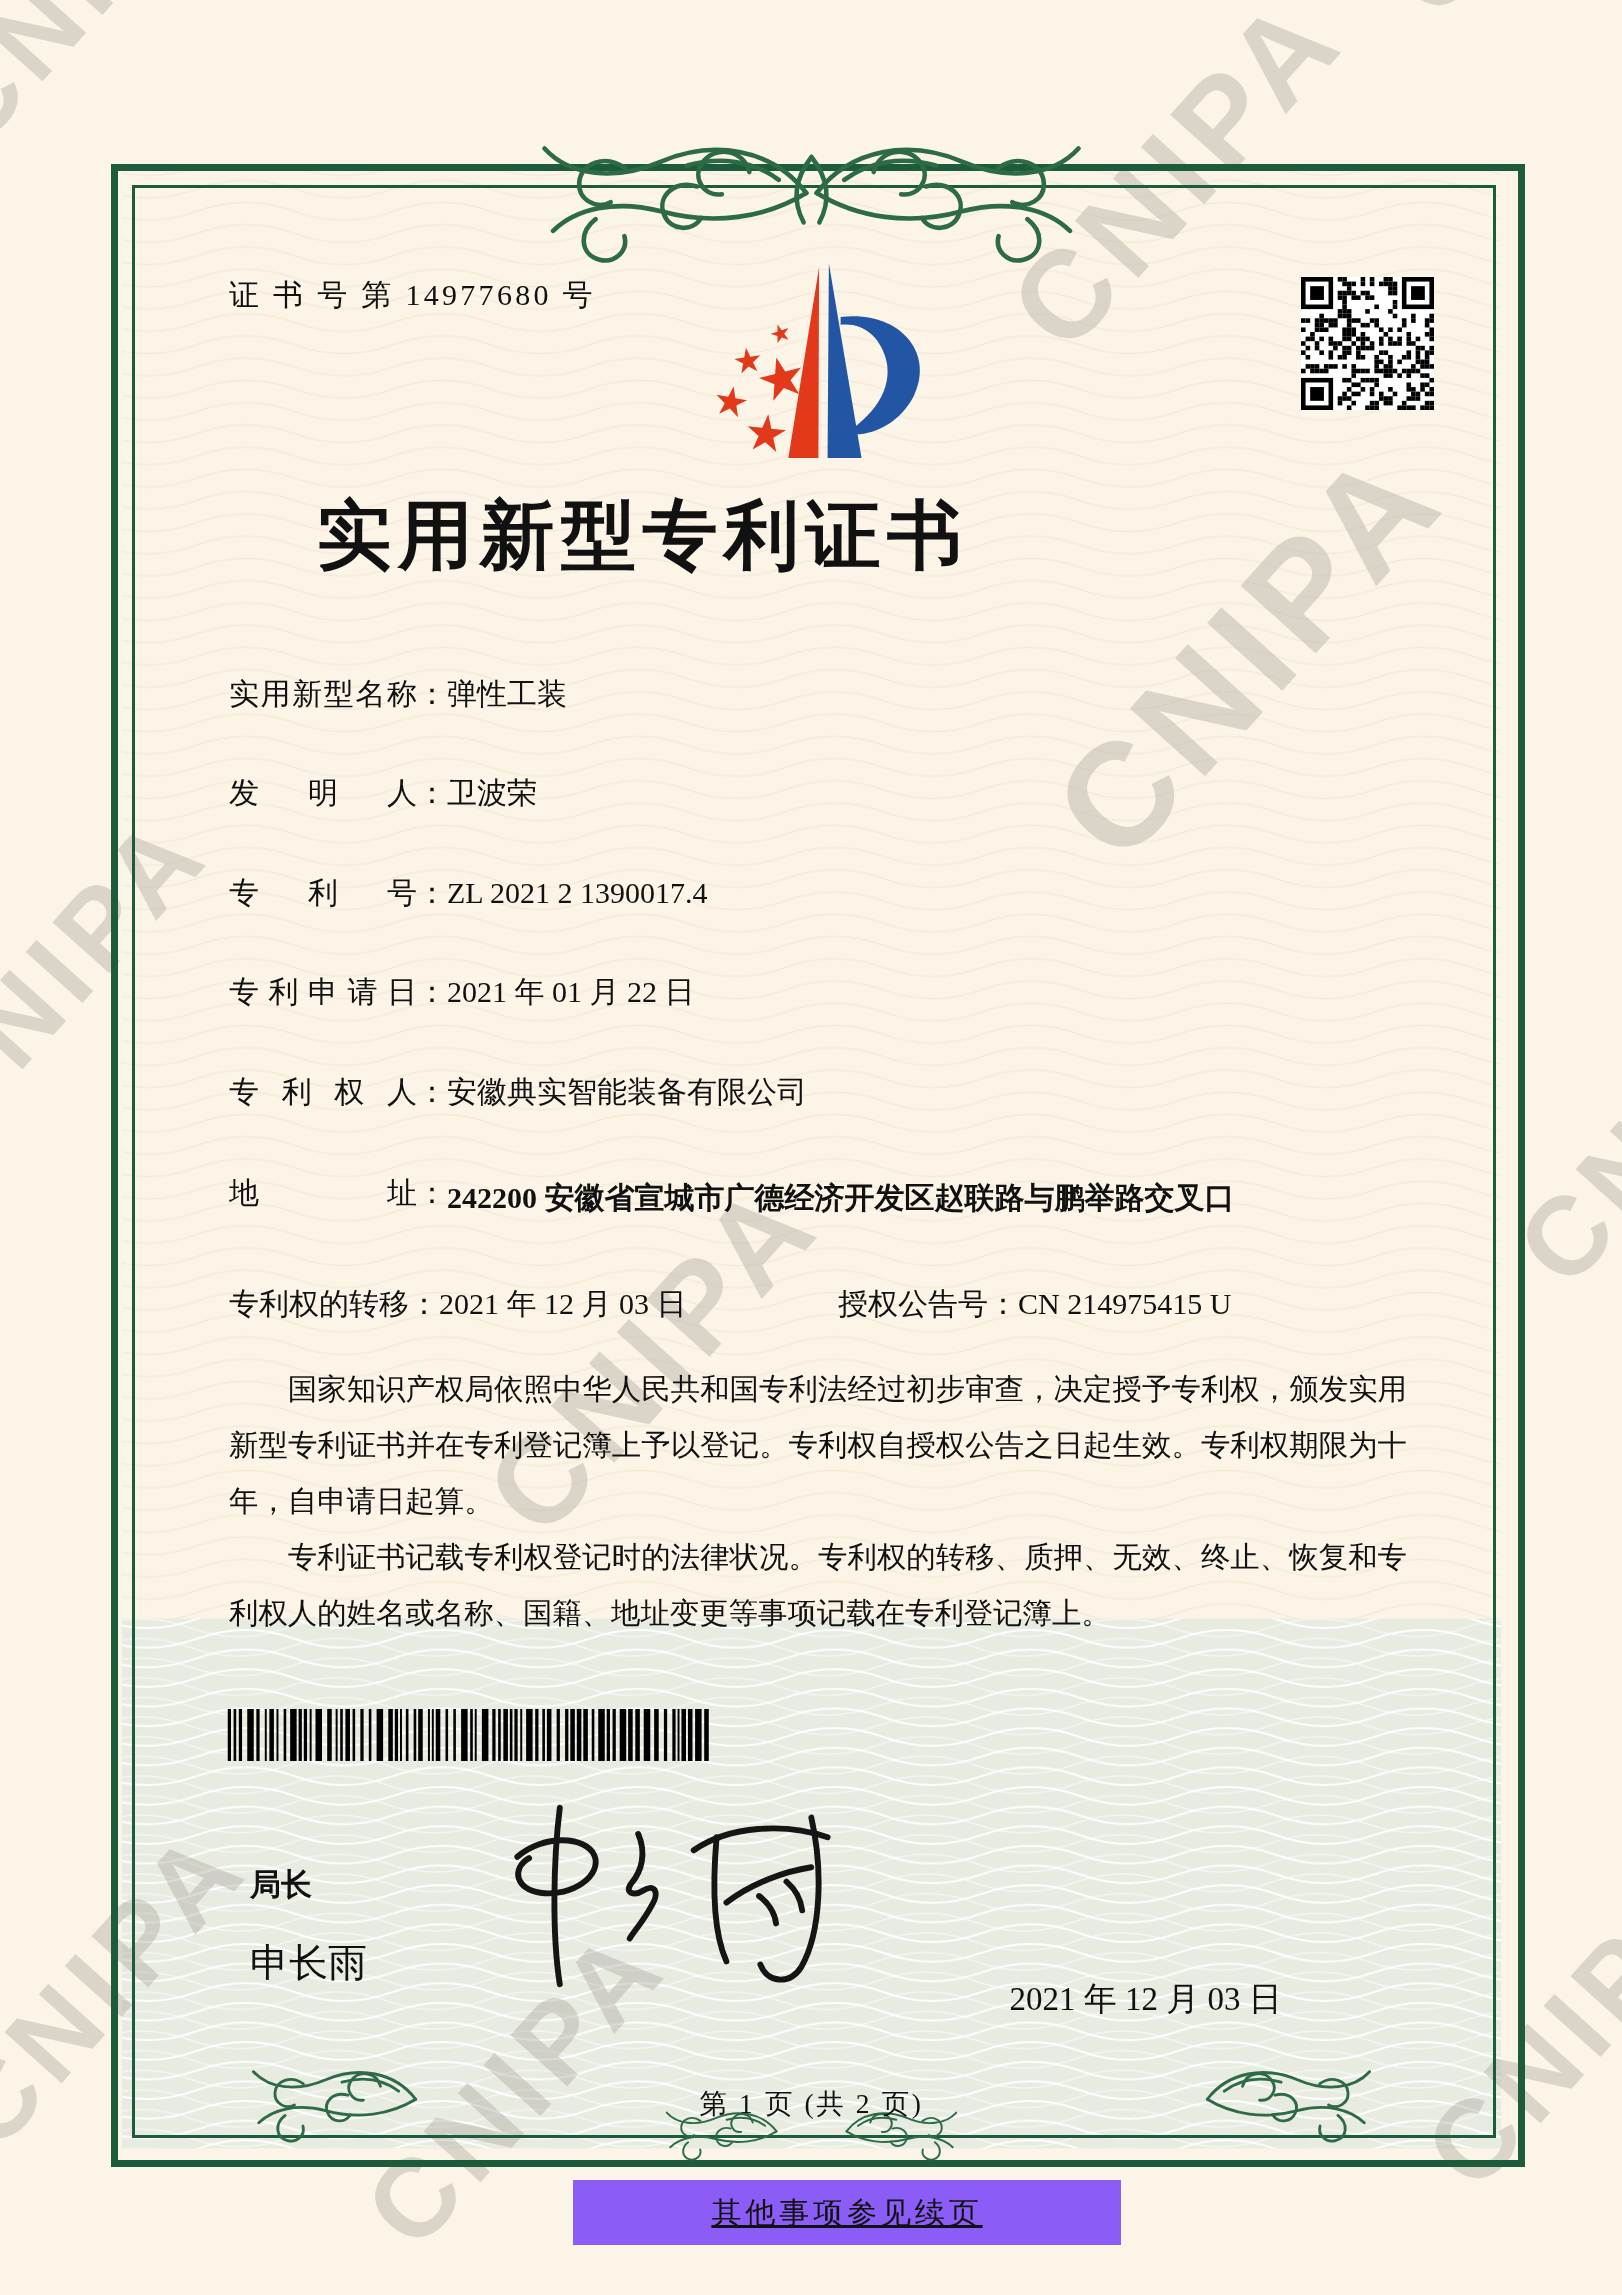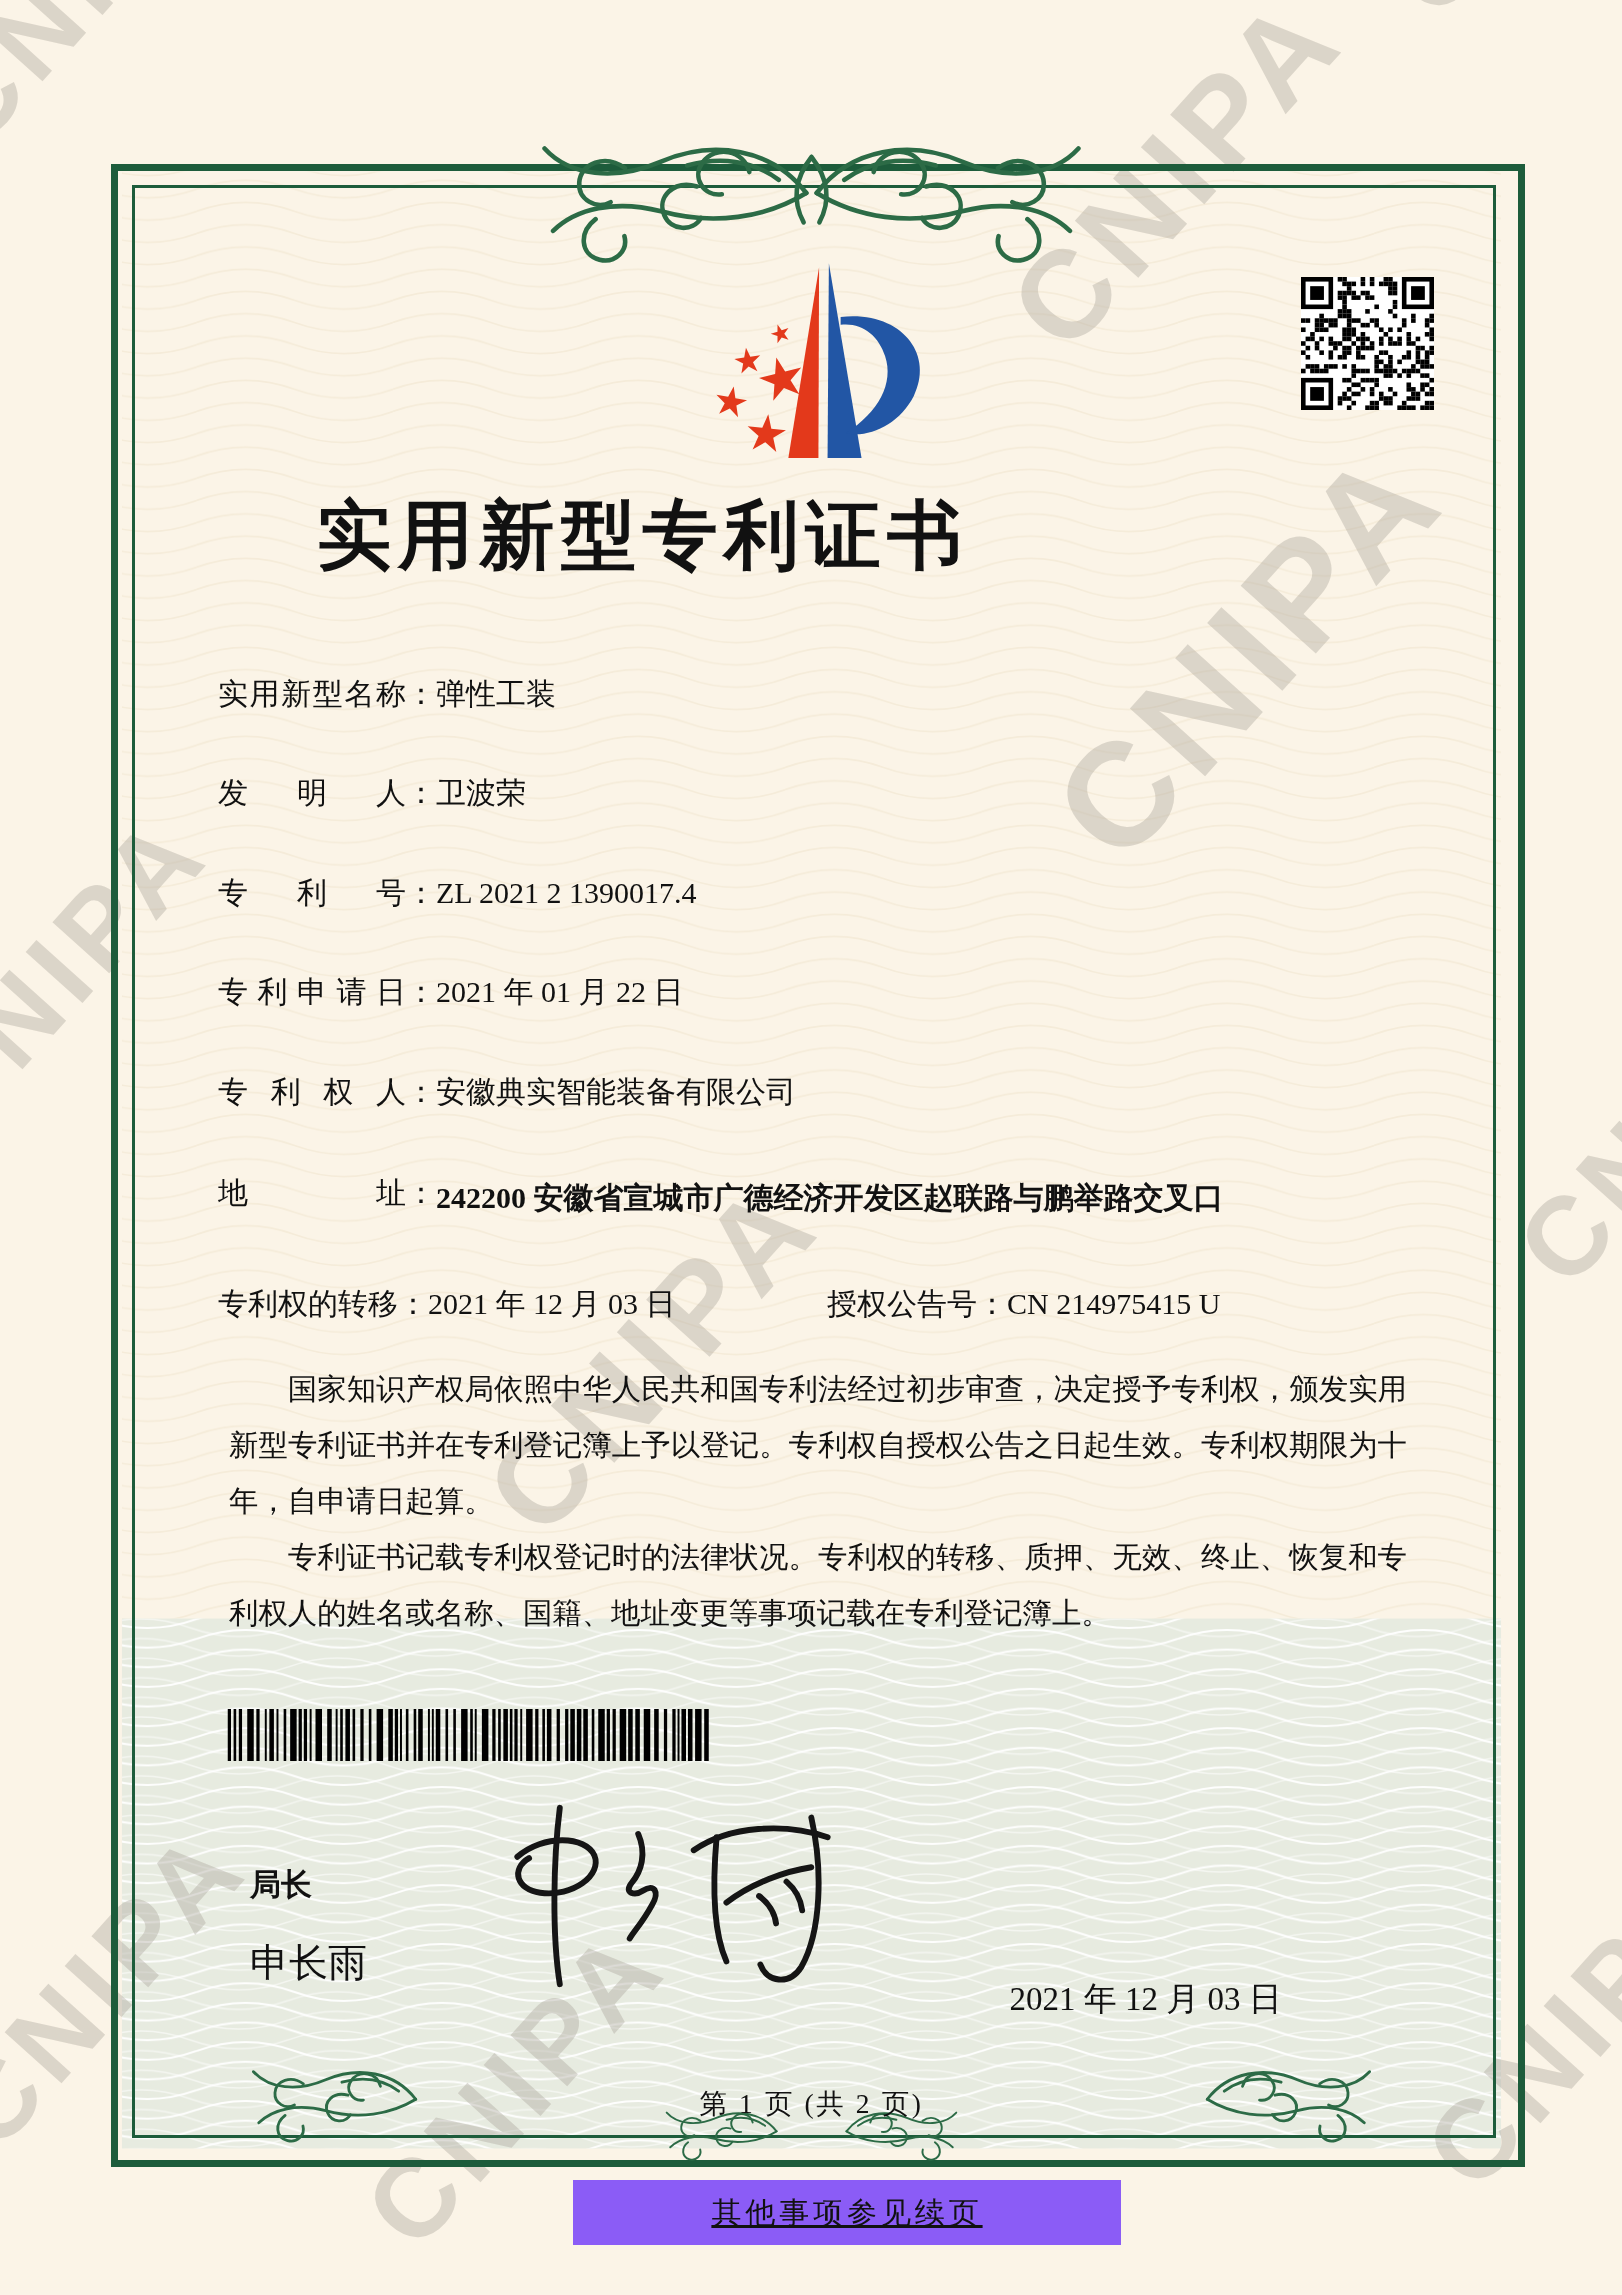--- a/index.html
+++ b/index.html
@@ -18,21 +18,21 @@
       transform-origin:left top;font-size:111px;white-space:nowrap;}
   .wm.big{font-size:147px;}
   .wm.mid{font-size:124px;}
   
   .content{position:absolute;inset:0;z-index:4;}
   #cert-no{position:absolute;left:229px;top:275px;font-size:30px;letter-spacing:3.3px;}
   #logo{position:absolute;left:690px;top:262px;}
   #qr{position:absolute;left:1301px;top:277px;background:#fff;}
   #title{position:absolute;left:0;top:486px;width:1285px;text-align:center;
          font-size:75px;font-weight:700;letter-spacing:6.5px;}
-  .frow{position:absolute;left:218px;font-size:30px;white-space:nowrap;}
+  .frow{position:absolute;left:229px;font-size:30px;white-space:nowrap;}
   .jl{display:inline-block;width:188px;text-align:justify;text-align-last:justify;vertical-align:top;}
   #row-addr{white-space:normal;display:flex;}
   #row-addr .addr-val{width:949px;line-height:50px;font-weight:bold;}
   #row-grant{width:1171px;}
   #grant-no{position:absolute;left:609px;top:0;}
   #paras{position:absolute;left:229px;top:1361px;width:1178px;font-size:29.4px;line-height:56px;
          text-align:justify;}
   #paras p{margin:0;text-indent:2em;}
   #barcode{position:absolute;left:226px;top:1709px;}
   #sig-title{position:absolute;left:250px;top:1864px;font-size:31px;font-weight:700;}
@@ -97,20 +97,21 @@
     <use href="#halfScroll" transform="translate(1240,305) scale(-1,1)"></use>
     <path d="M1240,240 C1215,272 1210,306 1228,340 M1240,240 C1265,272 1270,306 1252,340" fill="none" stroke="#2c6b46" stroke-width="7" stroke-linecap="round"></path>
     <use href="#halfScroll" transform="translate(640,3215) scale(0.62)"></use>
     <use href="#halfScroll" transform="translate(1840,3215) scale(-0.62,0.62)"></use>
     <use href="#halfScroll" transform="translate(1190,3262) scale(0.42)"></use>
     <use href="#halfScroll" transform="translate(1290,3262) scale(-0.42,0.42)"></use>
   </svg>
 
   <div class="content">
 
+    <div id="cert-no">证 书 号 第 14977680 号</div>
 
     <svg id="logo" width="249" height="196" viewBox="0 0 380 300">
       <defs>
         <path id="star" d="M0,-1 L0.225,-0.309 0.951,-0.309 0.363,0.118 0.588,0.809 0,0.382 -0.588,0.809 -0.363,0.118 -0.951,-0.309 -0.225,-0.309 Z"></path>
       </defs>
       <path d="M197,8 L196,300 L150,300 Z" fill="#e3391b"></path>
       <path d="M212,2 L262,300 L210,300 Z" fill="#2256a5"></path>
       <path d="M230,84 C322,74 374,140 342,205 C320,248 274,270 238,262 C288,230 312,186 298,144 C288,112 262,92 230,96 Z" fill="#2256a5"></path>
       <use href="#star" fill="#e3391b" transform="translate(138,110) rotate(-18) scale(15)"></use>
       <use href="#star" fill="#e3391b" transform="translate(88,152) rotate(-8) scale(21)"></use>

